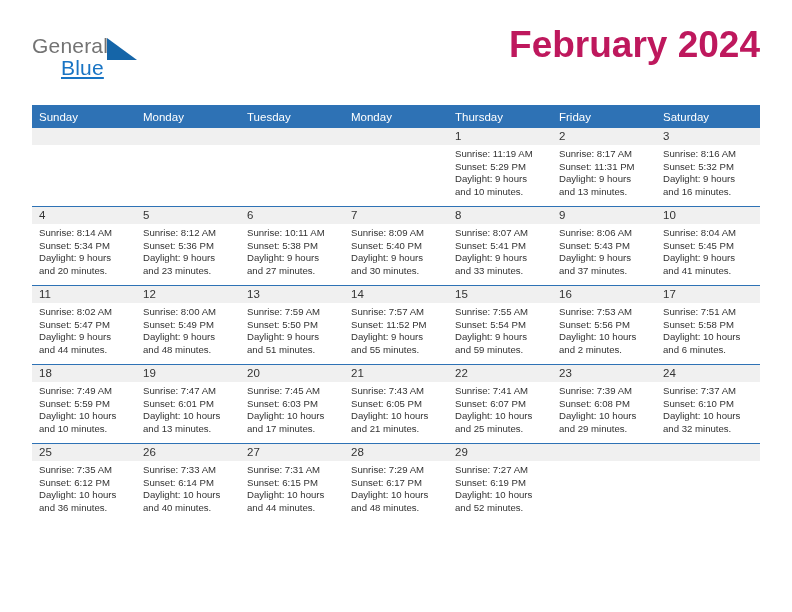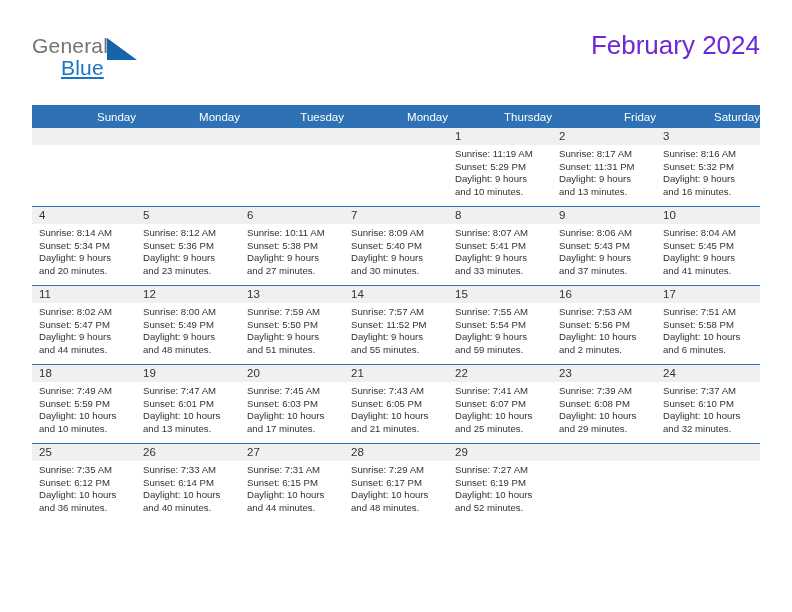--- a/index.html
+++ b/index.html
@@ -62,24 +62,25 @@
     width: 30px;
     height: 22px;
   }
   .title-block {
     position: absolute;
     right: 0;
     top: 0;
     text-align: right;
   }
   .cal-title {
-    font-size: 26px;
-    color: #6d28d9;
+    font-size: 37px;
+    color: #be185d;
     line-height: 34px;
     white-space: nowrap;
+    font-weight: bold;
   }
   .cal-subtitle {
     font-size: 14px;
     color: #2b2b2b;
     line-height: 20px;
     margin-top: 6px;
     white-space: nowrap;
   }
 
   
@@ -89,21 +90,21 @@
     top: 105px;
     width: 728px;
     border-collapse: collapse;
     table-layout: fixed;
   }
   .calendar th {
     background: #2e72b5;
     color: #ffffff;
     font-size: 11.5px;
     font-weight: normal;
-    text-align: right;
+    text-align: left;
     padding: 5px 0 5px 7px;
     height: 13px;
     border: none;
   }
   .calendar td {
     width: 104px;
     height: 78px;
     vertical-align: top;
     padding: 0;
     border: none;

